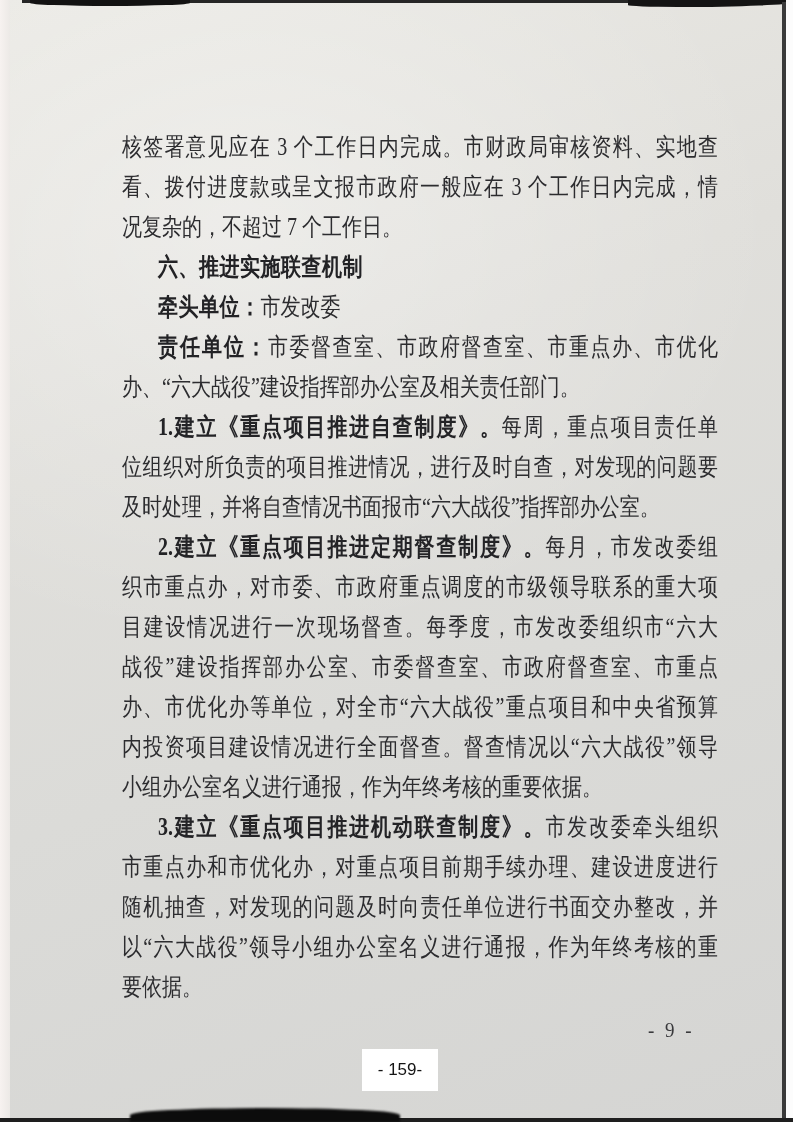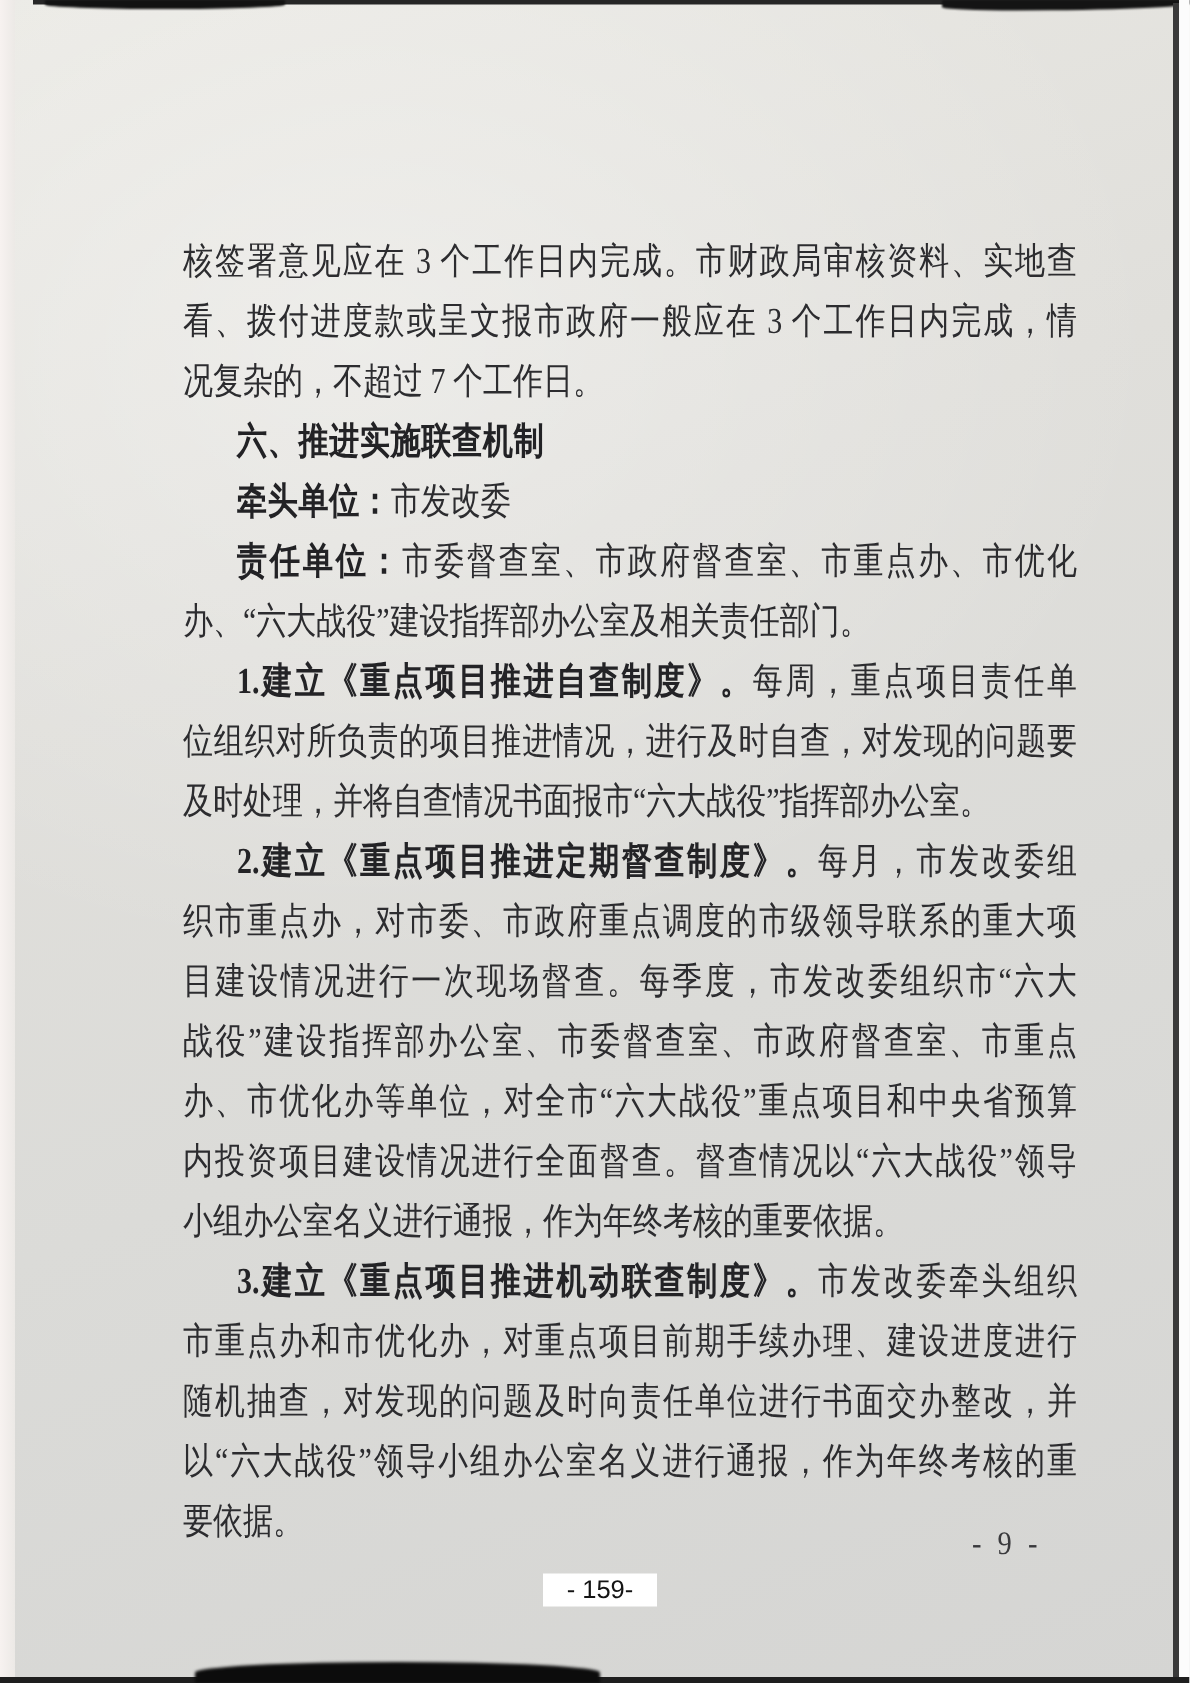--- a/index.html
+++ b/index.html
@@ -45,21 +45,20 @@
     background: #1e1e1e;
   }
   .edge-bottom-blob {
     position: absolute; left: 130px; bottom: 0; width: 270px; height: 14px;
     background: #0c0c0c; border-radius: 60% 60% 0 0; filter: blur(1.2px);
   }
   
   .doc-body {
     position: absolute; left: 122px; top: 126px; width: 596px;
     color: #2c2c2f;
-    margin-top: 29px;
   }
   .tline {
     height: 40px; line-height: 40px;
     font-size: 20px;
     text-align: justify;
     text-align-last: left;
     transform: scaleY(1.22);
     transform-origin: 50% 50%;
   }
   .tline.just { text-align-last: justify; }
@@ -71,21 +70,21 @@
     color: #222225;
     letter-spacing: 0.5px;
   }
   
   .page-number {
     position: absolute; left: 648px; top: 1019px;
     font-size: 19px; letter-spacing: 3px; color: #39393c;
     transform: scaleY(1.15);
   }
   .page-label-box {
-    position: absolute; left: 362px; top: 1049px; width: 76px; height: 22px;
+    position: absolute; left: 362px; top: 1049px; width: 76px; height: 42px;
     background: #ffffff;
     display: flex; align-items: center; justify-content: center;
     font-family: "Liberation Sans", "DejaVu Sans", sans-serif;
     font-size: 17px; color: #141414;
   }
 </style>
 </head>
 <body>
 
 <div class="scan-page">

